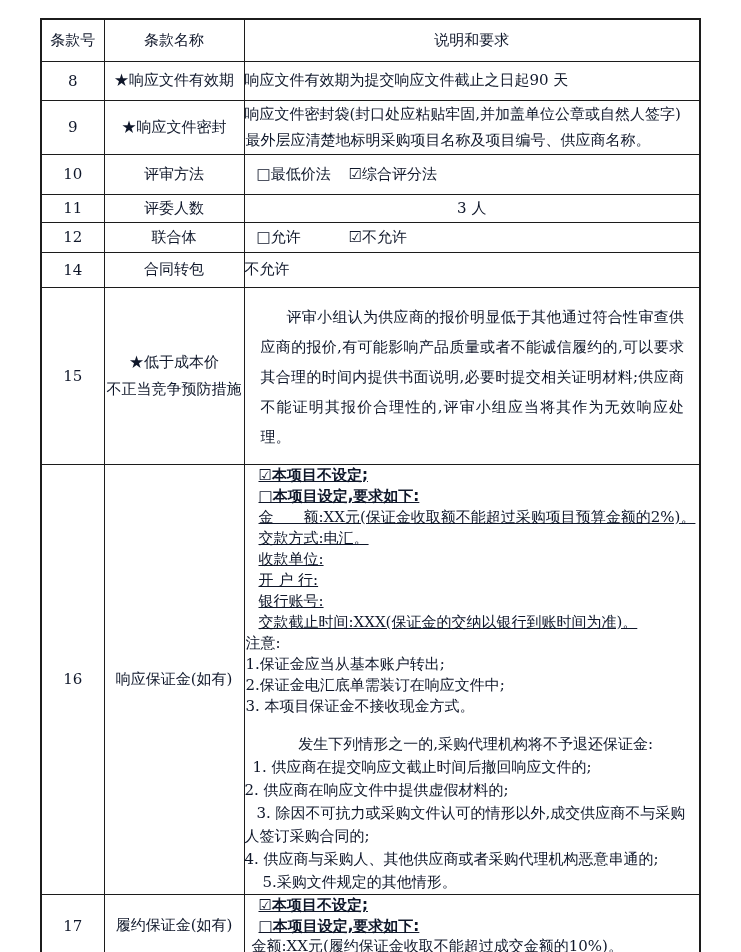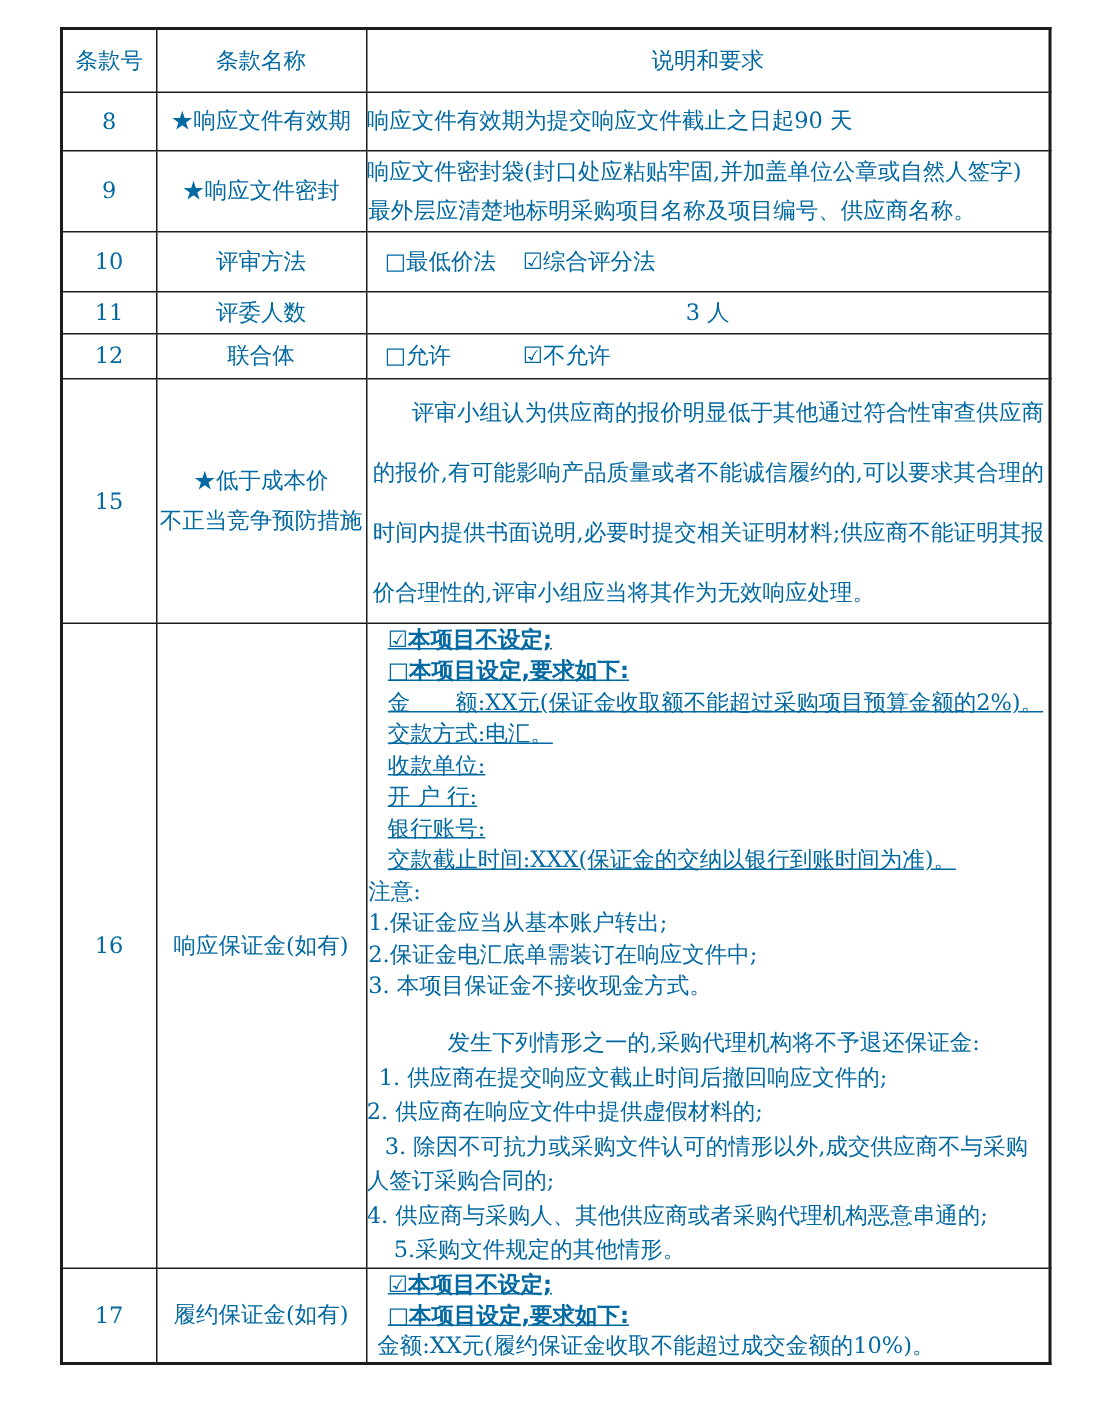--- a/index.html
+++ b/index.html
@@ -16,21 +16,21 @@
   table.terms {
     position: absolute; left: 40px; top: 18px;
     border-collapse: collapse; table-layout: fixed;
     border: 2.6px solid #1c1c1c;
   }
   .terms td, .terms th {
     border: 1.6px solid #1c1c1c;
     padding: 0;
     font-weight: normal;
     font-size: 15px;
-    color: #0369a1;
+    color: #0f172a;
     overflow: hidden;
   }
   col.c1 { width: 63px; }
   col.c2 { width: 140px; }
   col.c3 { width: 456px; }
 
   .c-no   { text-align: center; vertical-align: middle; }
   .c-name { text-align: center; vertical-align: middle; line-height: 27px; }
   .c-desc { text-align: left;   vertical-align: middle; padding: 0 2px; }
 
@@ -48,23 +48,23 @@
   .i8  { padding-left: 8px; }
   .i12 { }
   .i14 { padding-left: 14px; text-decoration: underline; }
   .i18 { padding-left: 18px; }
   .gap { margin-top: 16px; text-align: center; }
   .hang{ text-indent: 12px; white-space: normal; }
 
   .r16desc { vertical-align: top; padding-top: 5px; padding-right: 2px; }
 
   .para15 {
-    margin: 0; padding: 2px 3px 0 4px;
+    margin: 12px; padding: 2px 3px 0 4px;
     text-indent: 26px; text-align: justify;
-    line-height: 40px;
+    line-height: 30px;
   }
   .opts { display: flex; align-items: center; padding-left: 12px; }
   .opt1 { width: 92px; }
   .center { text-align: center; }
 </style>
 </head>
 <body>
 
 <div class="page">
   <table class="terms">
@@ -118,20 +118,25 @@
       <td class="c-name">联合体</td>
       <td class="c-desc">
         <div class="opts">
           <span class="opt1"><span>□</span><span>允许</span></span>
           <span><span>☑</span><span>不允许</span></span>
         </div>
       </td>
     </tr>
 
 
+    <tr style="height:35px;">
+      <td class="c-no">14</td>
+      <td class="c-name">合同转包</td>
+      <td class="c-desc pad12">不允许</td>
+    </tr>
 
     <tr style="height:123px;">
       <td class="c-no">15</td>
       <td class="c-name">
         <div>★低于成本价</div>
         <div>不正当竞争预防措施</div>
       </td>
       <td class="c-desc" style="vertical-align:top;">
         <p class="para15">评审小组认为供应商的报价明显低于其他通过符合性审查供应商的报价,有可能影响产品质量或者不能诚信履约的,可以要求其合理的时间内提供书面说明,必要时提交相关证明材料;供应商不能证明其报价合理性的,评审小组应当将其作为无效响应处理。</p>
       </td>

